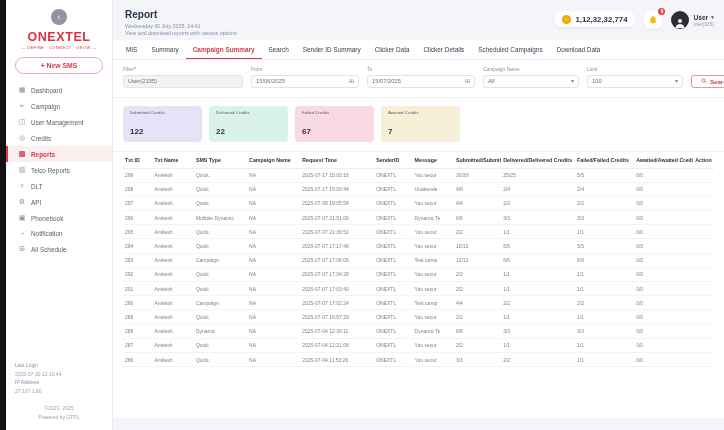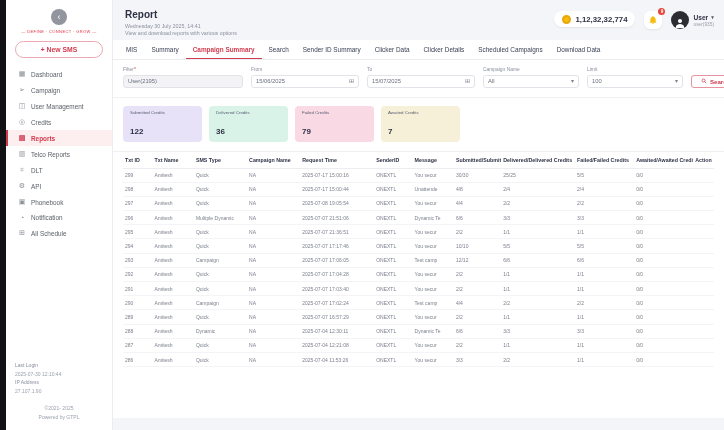--- a/index.html
+++ b/index.html
@@ -81,20 +81,21 @@
   td { font-size:5px; color:#7c818e; padding:3.6px 2px; border-bottom:1px solid #f4f4f7;
        white-space:nowrap; overflow:hidden; text-overflow:ellipsis; }
 </style>
 </head>
 <body>
 
 <div class="edge-strip"></div>
 
 <aside class="sidebar">
   <div class="collapse-btn">‹</div>
+  <div class="logo">ONEXTEL</div>
   <div class="logo-tagline">— DEFINE · CONNECT · GROW —</div>
   <div class="new-sms">+ New SMS</div>
 
   <nav class="menu">
 
       <div class="menu-item">
         <span class="mi-icon">▦</span>
         <span>Dashboard</span>
       </div>
 
@@ -280,26 +281,26 @@
 
     <div class="cards">
 
         <div class="card" style="background-color: rgb(231, 226, 248);">
           <div class="card-label">Submitted Credits</div>
           <div class="card-value">122</div>
         </div>
 
         <div class="card" style="background-color: rgb(217, 243, 233);">
           <div class="card-label">Delivered Credits</div>
-          <div class="card-value">36</div>
+          <div class="card-value">22</div>
         </div>
 
         <div class="card" style="background-color: rgb(249, 217, 227);">
           <div class="card-label">Failed Credits</div>
-          <div class="card-value">79</div>
+          <div class="card-value">67</div>
         </div>
 
         <div class="card" style="background-color: rgb(246, 240, 216);">
           <div class="card-label">Awaited Credits</div>
           <div class="card-value">7</div>
         </div>
       </div>
 
     <div class="table-wrap">
       <table>

